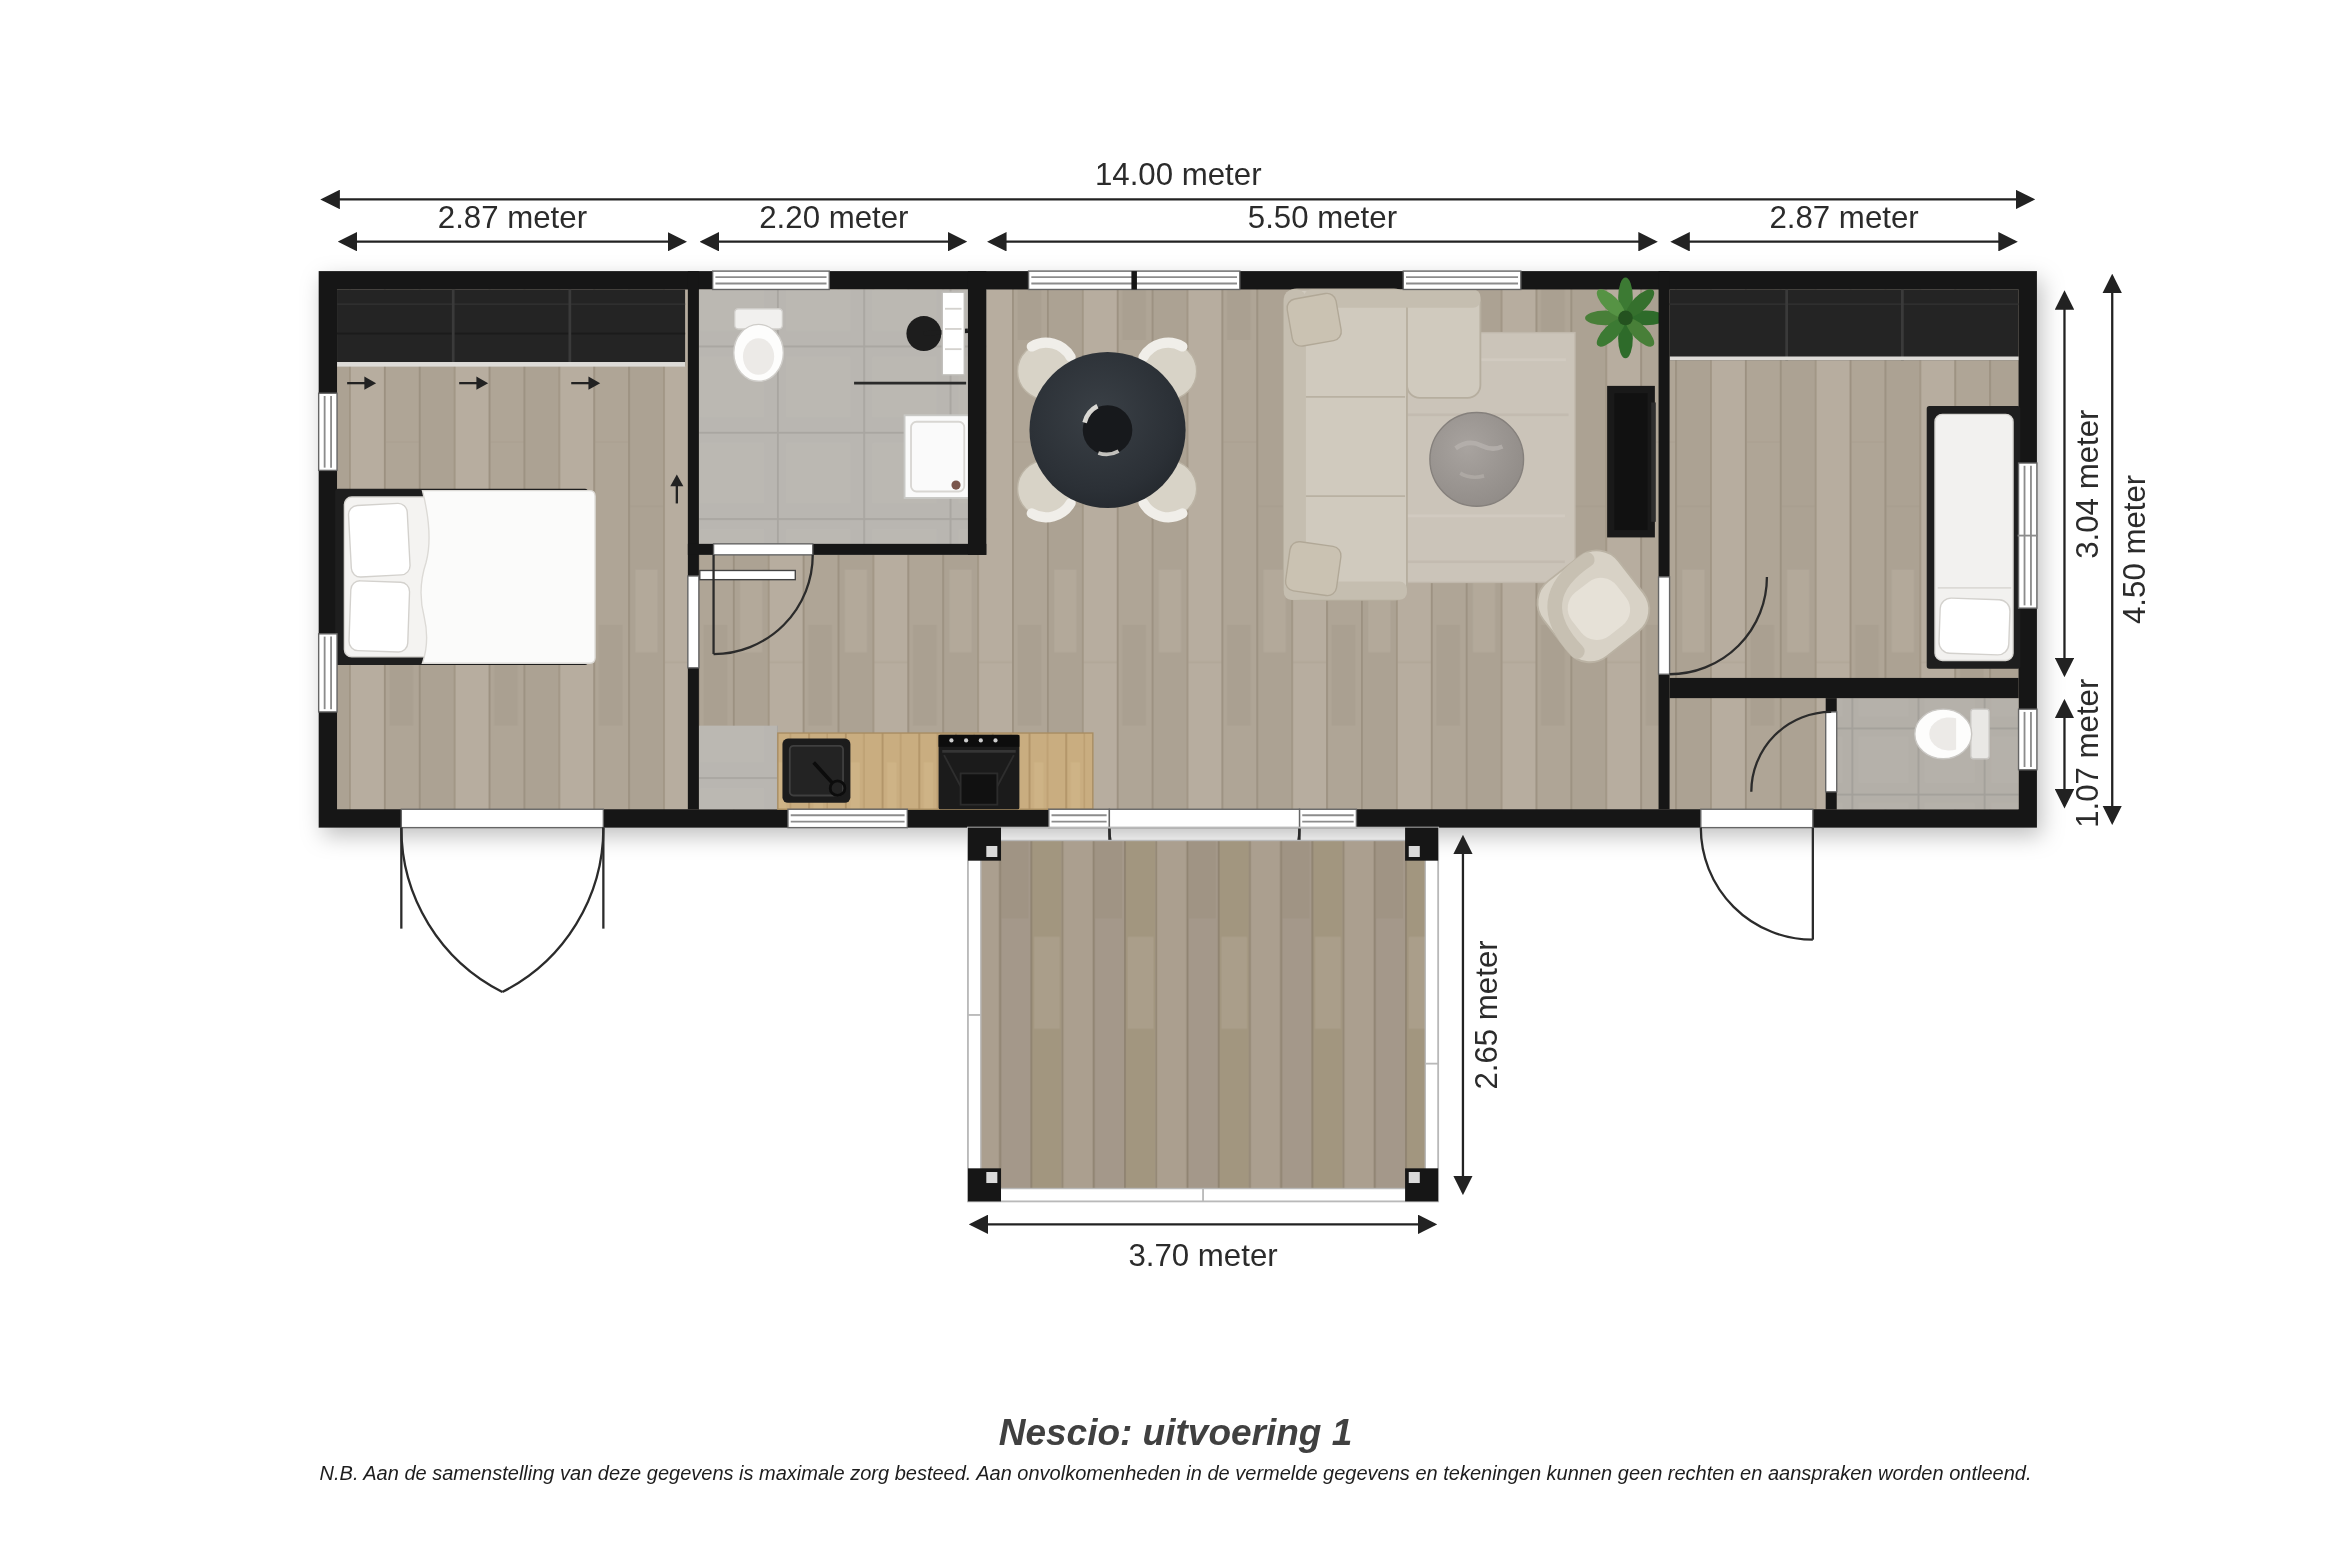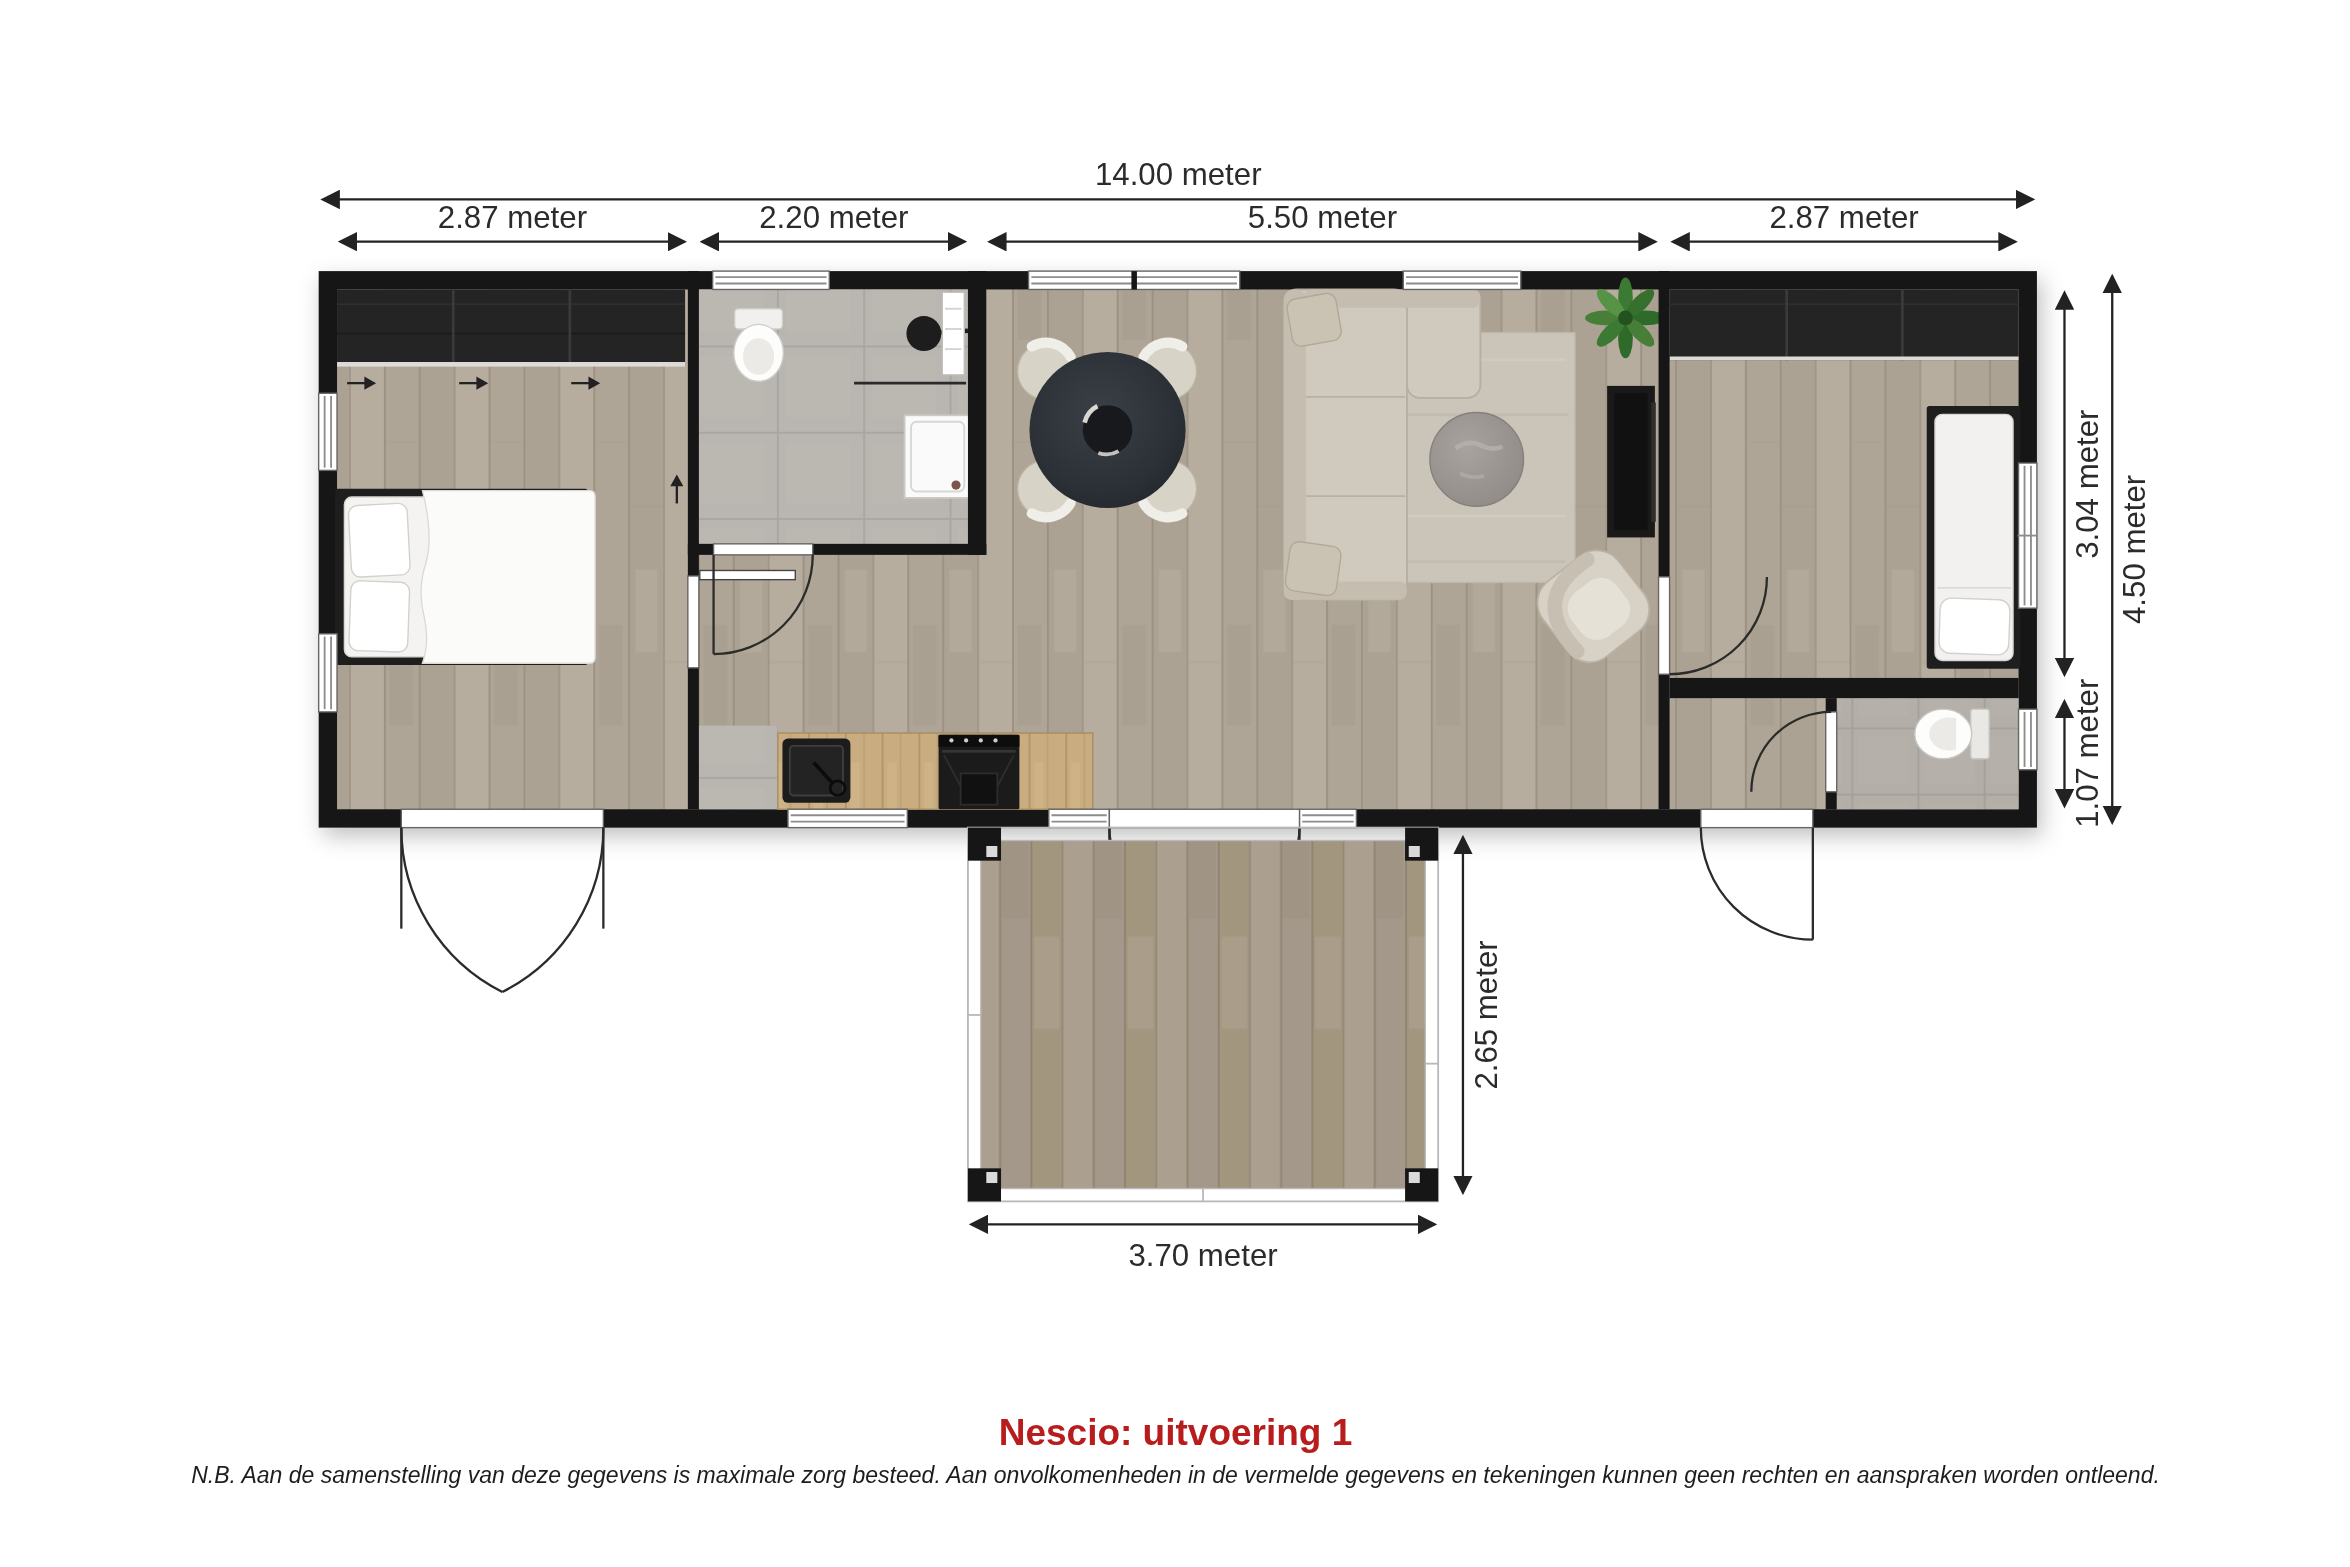--- a/index.html
+++ b/index.html
@@ -2,22 +2,22 @@
 <html style="font-size:14.7px"><head>
 <meta charset="utf-8">
 <style>
   html,body{margin:0;padding:0;background:#ffffff;}
   body{width:2351px;height:1568px;position:relative;overflow:hidden;
        font-family:"Liberation Sans","DejaVu Sans",sans-serif;}
   #plan-stage{position:absolute;left:0;top:0;width:1997px;height:1568px;}
   svg text{font-family:"Liberation Sans","DejaVu Sans",sans-serif;}
   .dim-label{font-size:34px;fill:#2b2b2b;}
   #footer{position:absolute;left:0;top:1412px;width:2351px;text-align:center;}
-  #plan-title{font-size:37px;font-weight:bold;color:#b91c1c;line-height:1.15;}
-  #plan-disclaimer{font-size:23px;font-style:italic;color:#1d1d1d;margin-top:7.3px;}
+  #plan-title{font-size:37px;font-weight:bold;color:#404040;line-height:1.15;font-style:italic;}
+  #plan-disclaimer{font-size:20px;font-style:italic;color:#1d1d1d;margin-top:7.3px;}
 </style>
 </head>
 <body>
 
 <div id="plan-stage">
 <svg width="2351" height="1568" viewBox="0 0 2560 1707" xmlns="http://www.w3.org/2000/svg">
   <defs>
     <marker id="arr" viewBox="0 0 10 10" refX="8.5" refY="5" markerWidth="8.5" markerHeight="8.5" orient="auto-start-reverse">
       <path d="M0,0 L10,5 L0,10 z" fill="#222"></path>
     </marker>

